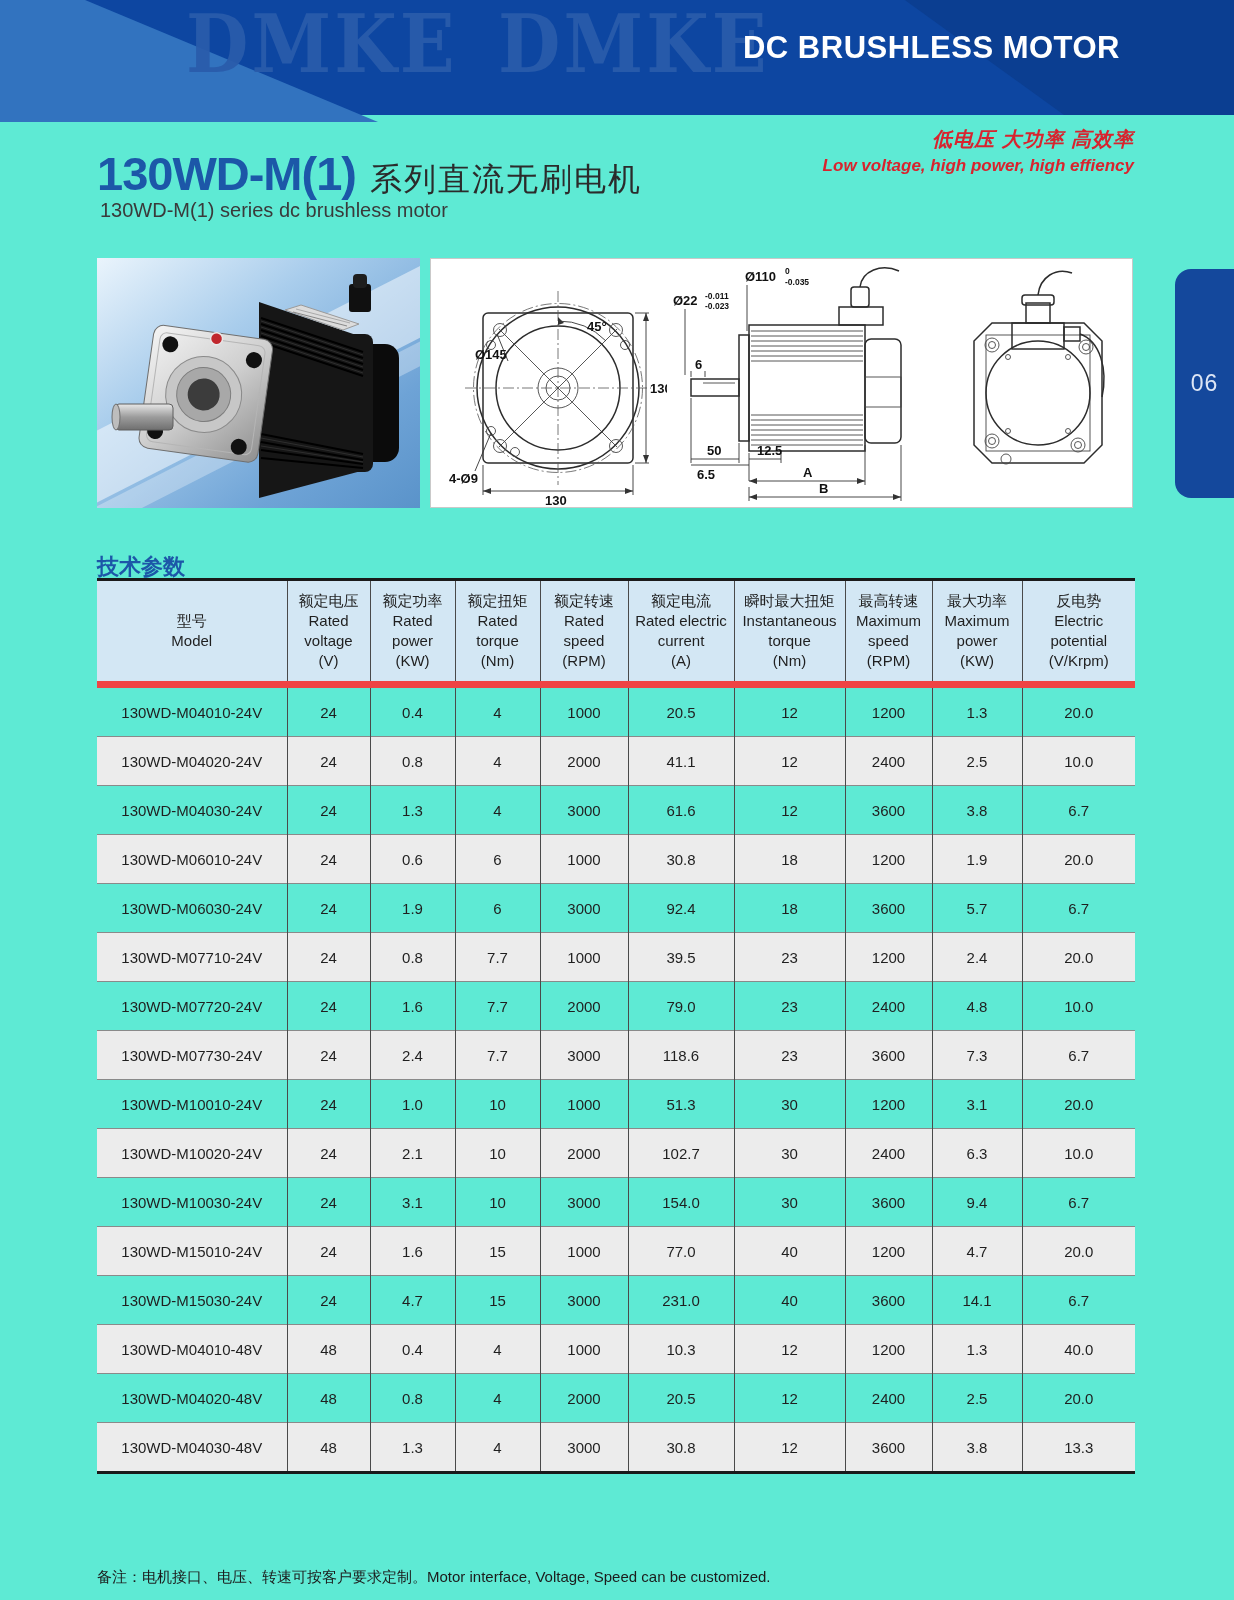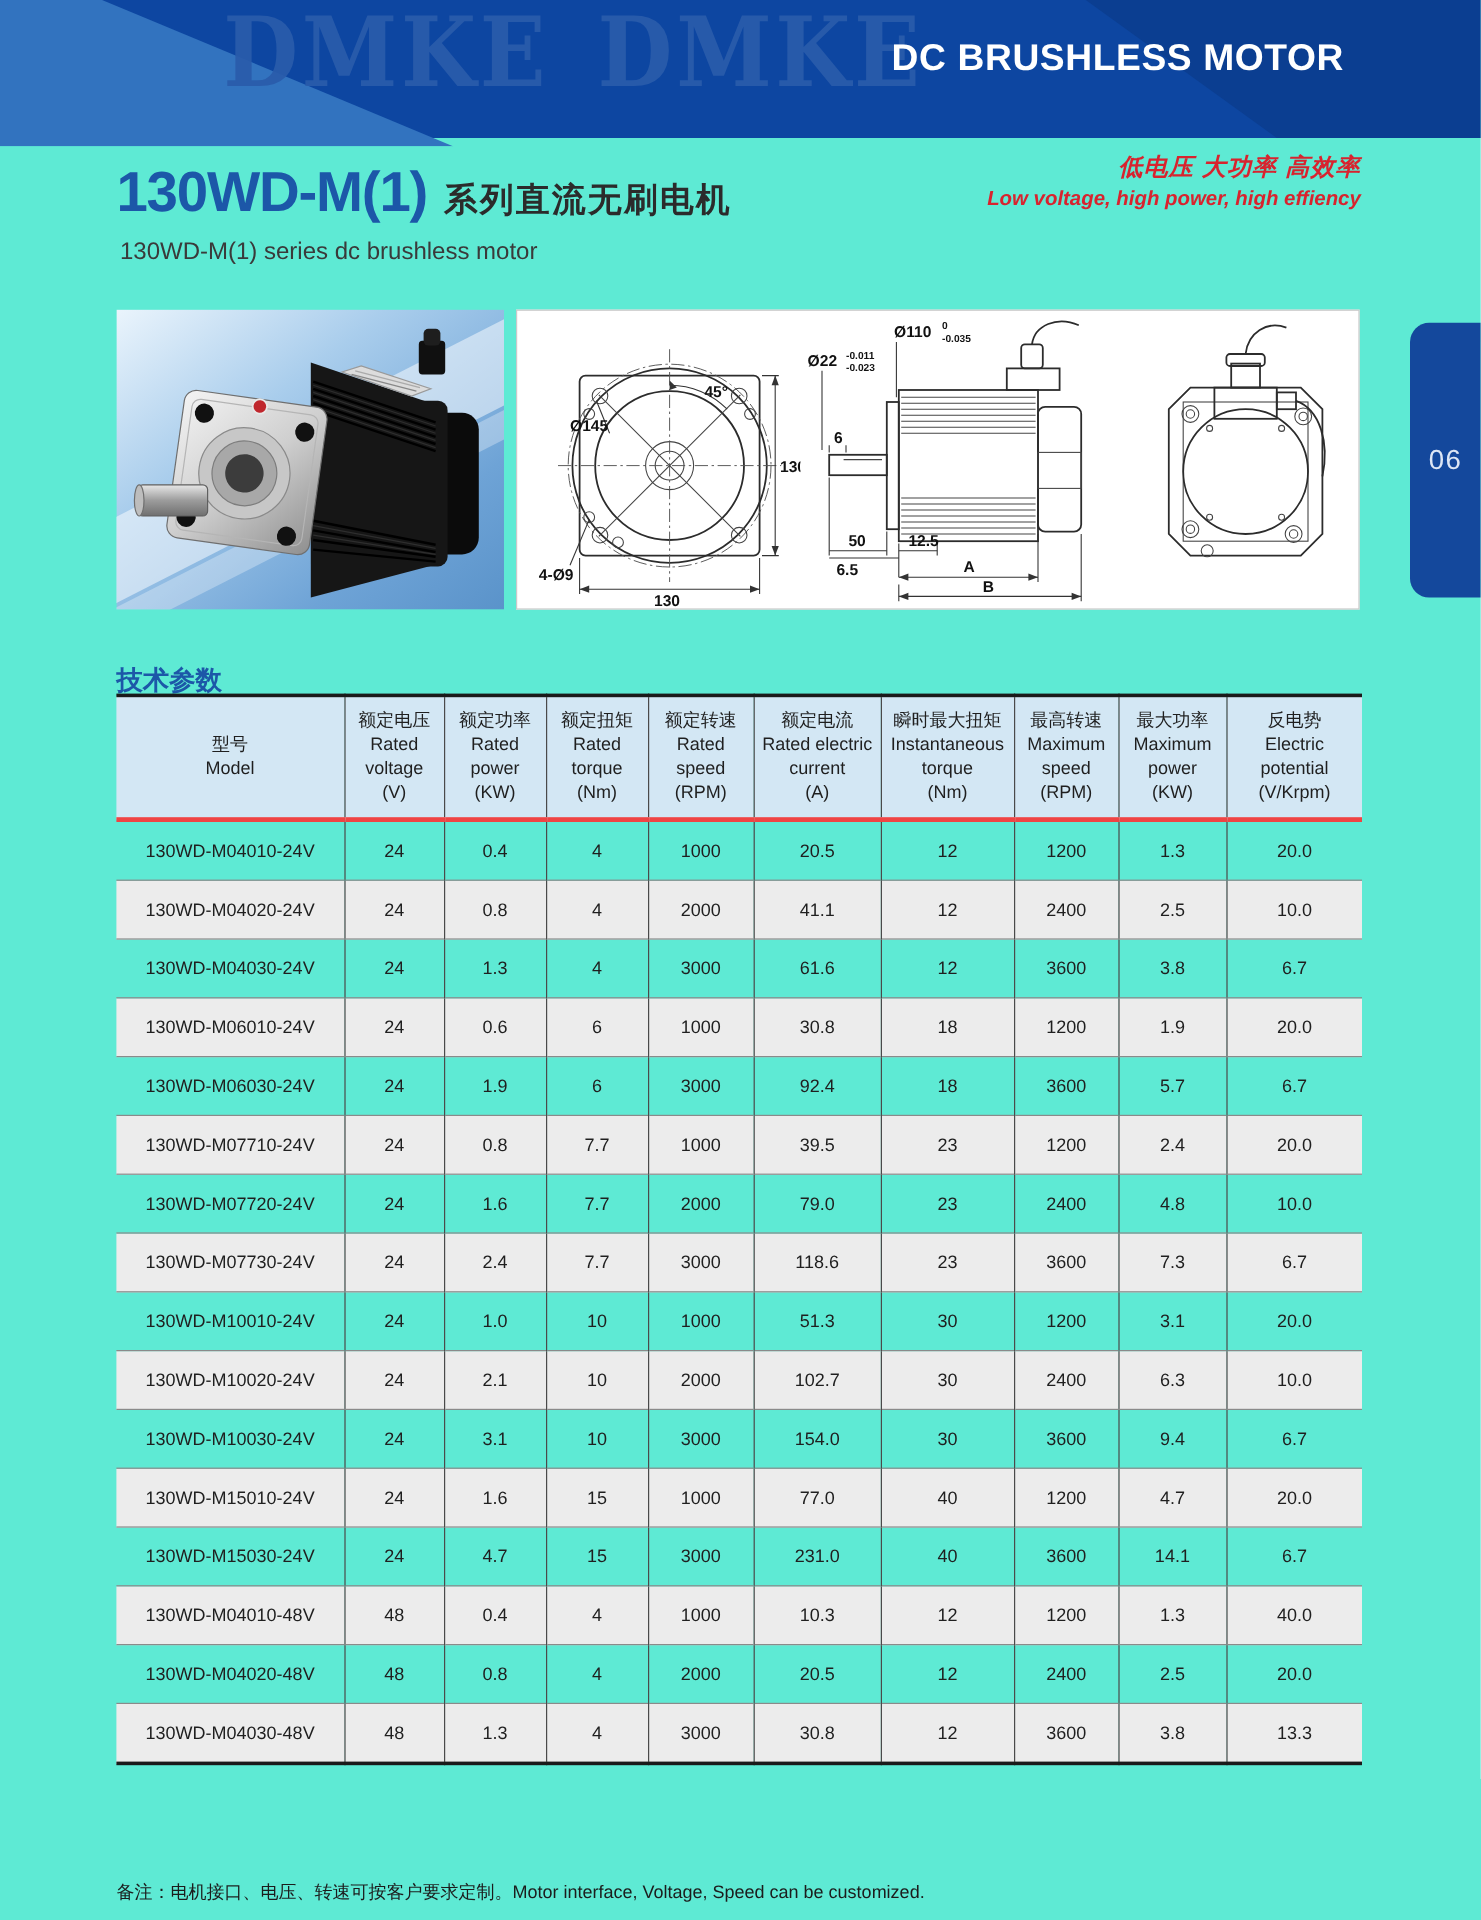--- a/index.html
+++ b/index.html
@@ -21,23 +21,23 @@
   .banner-cn{font-size:25px;font-weight:bold;letter-spacing:3px;}
   .banner-en{font-size:31px;font-weight:bold;letter-spacing:.5px;margin-top:6px;text-align:right;}
 
   
   .slogan{position:absolute;right:100px;top:126px;text-align:right;color:#d8232e;
         font-style:italic;font-weight:bold;}
   .slogan-cn{font-size:20px;letter-spacing:1px;}
   .slogan-en{font-size:17px;margin-top:3px;}
 
   
-  .series-title{position:absolute;left:97px;top:132px;display:flex;align-items:baseline;}
+  .series-title{position:absolute;left:97px;top:146px;display:flex;align-items:baseline;}
   .series-code{color:#1c57a8;font-size:47px;font-weight:bold;letter-spacing:-1px;}
-  .series-cn{color:#2b2b2b;font-size:28px;font-weight:bold;margin-left:14px;letter-spacing:2px;margin-top:12px;}
+  .series-cn{color:#2b2b2b;font-size:32px;font-weight:normal;margin-left:14px;letter-spacing:2px;margin-top:12px;}
   .series-sub{position:absolute;left:100px;top:199px;font-size:20px;color:#3a3a3a;}
 
   
   .photo{position:absolute;left:97px;top:258px;width:323px;height:250px;}
   .drawings{position:absolute;left:430px;top:258px;width:703px;height:250px;background:#fff;
         border:1px solid #c9c9c9;box-sizing:border-box;display:flex;align-items:center;
         justify-content:space-between;padding:0 4px;}
   .drawings svg{display:block;}
 
   svg .out{stroke:#2c2c2c;stroke-width:1.5;fill:none;}
@@ -53,21 +53,21 @@
   .page-tab{position:absolute;left:1175px;top:269px;width:59px;height:229px;background:#14489c;
         border-radius:16px 0 0 16px;display:flex;align-items:center;justify-content:center;}
   .page-tab span{color:#dde6f5;font-size:23px;letter-spacing:1px;}
 
   
   .section-title{position:absolute;left:97px;top:534px;font-size:22px;font-weight:bold;color:#1c57a8;}
   .spec-wrap{position:absolute;left:97px;top:578px;width:1038px;}
   table.spec{border-collapse:collapse;table-layout:fixed;width:1038px;
         border-top:3px solid #1a1a1a;border-bottom:3px solid #1a1a1a;}
   table.spec th{background:#d3e7f4;height:96px;padding:2px 2px;font-size:15px;font-weight:normal;
-        text-align:center;vertical-align:middle;border-bottom:4px solid #ef4444;line-height:1.32;}
+        text-align:center;vertical-align:middle;border-bottom:7px solid #ef4444;line-height:1.32;}
   table.spec th + th, table.spec td + td{border-left:1px solid #4a4a4a;}
   table.spec td{height:48px;padding:0 2px;font-size:15px;text-align:center;vertical-align:middle;}
   table.spec tbody tr + tr td{border-top:1px solid #8a8a8a;}
   table.spec tbody tr:nth-child(even){background:#ececec;}
   .h-cn,.h-en,.h-unit{display:block;}
 
   .col-model{width:190px;} .col-v{width:83px;} .col-kw{width:85px;} .col-nm{width:85px;}
   .col-rpm{width:88px;} .col-a{width:106px;} .col-inm{width:111px;} .col-mrpm{width:87px;}
   .col-mkw{width:90px;} .col-ep{width:113px;}
 

